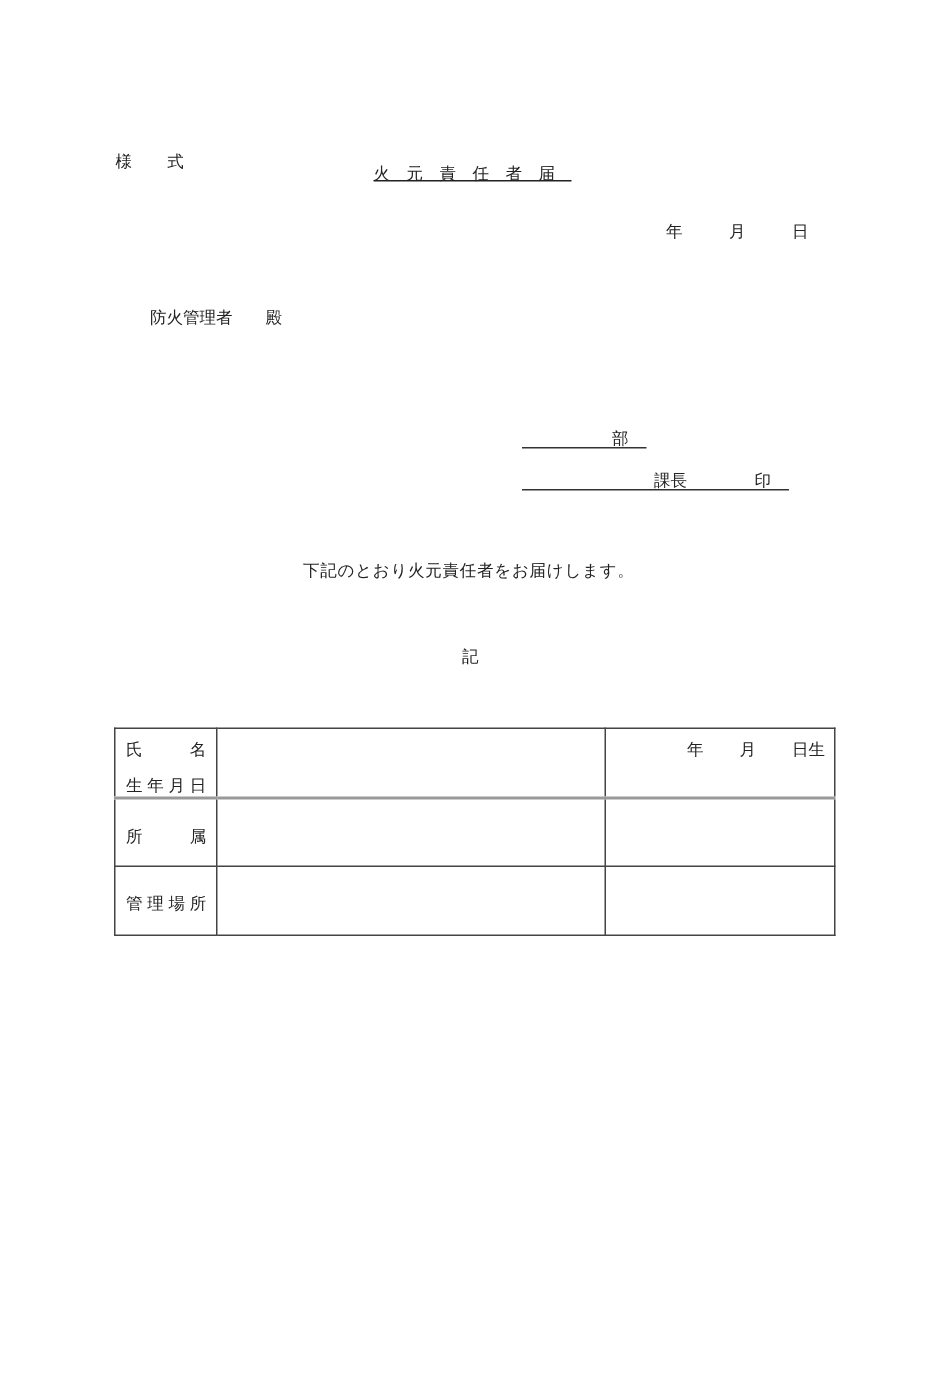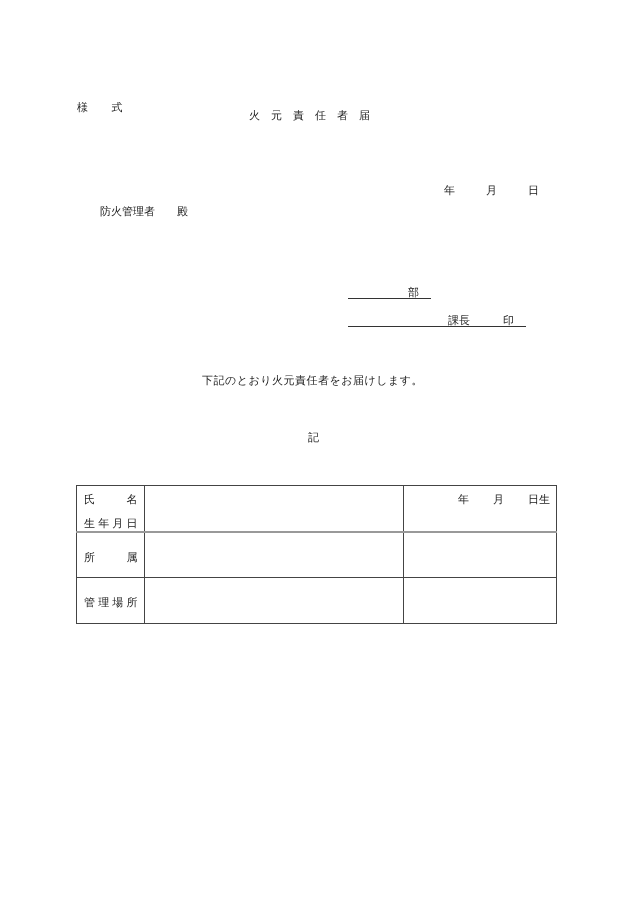--- a/index.html
+++ b/index.html
@@ -12,35 +12,35 @@
       height: 915px;
       position: relative;
       overflow: hidden;
       font-family: "DejaVu Serif", "Liberation Serif", serif;
       color: #222222;
       font-size: 11px;
     }
     .abs { position: absolute; white-space: nowrap; line-height: 1; }
 
     #form-label { left: 77px; top: 86px; letter-spacing: 10px; margin-top: 16px; }
-    #doc-title { left: 249px; top: 110px; letter-spacing: 11px; }
-    #date-line { left: 444px; top: 149px; margin-top: 36px; }
+    #doc-title { left: 249px; top: 110px; letter-spacing: 11px; text-decoration: underline; }
+    #date-line { left: 444px; top: 149px; }
     #date-line span { display: inline-block; }
     #addressee { left: 100px; top: 206px; text-align: right; }
     #addressee .dono { margin-left: 22px; }
 
     .sig-line {
       position: absolute;
       border-bottom: 1px solid #333;
       height: 14px;
     }
     #dept-line { left: 348px; top: 284px; width: 83px; }
     #dept-line .lbl { position: absolute; left: 60px; top: 1px; }
     #chief-line { left: 348px; top: 312px; width: 178px; }
-    #chief-line .lbl { position: absolute; left: 72px; top: 1px; padding-left: 28px; }
+    #chief-line .lbl { position: absolute; left: 60px; top: 1px; padding-left: 28px; }
     #chief-line .seal { position: absolute; left: 155px; top: 1px; }
 
     #notice { left: 202px; top: 375px; letter-spacing: 0.5px; }
     #ki { left: 308px; top: 432px; }
 
     table#info-table {
       position: absolute;
       left: 76px;
       top: 485px;
       width: 481px;

